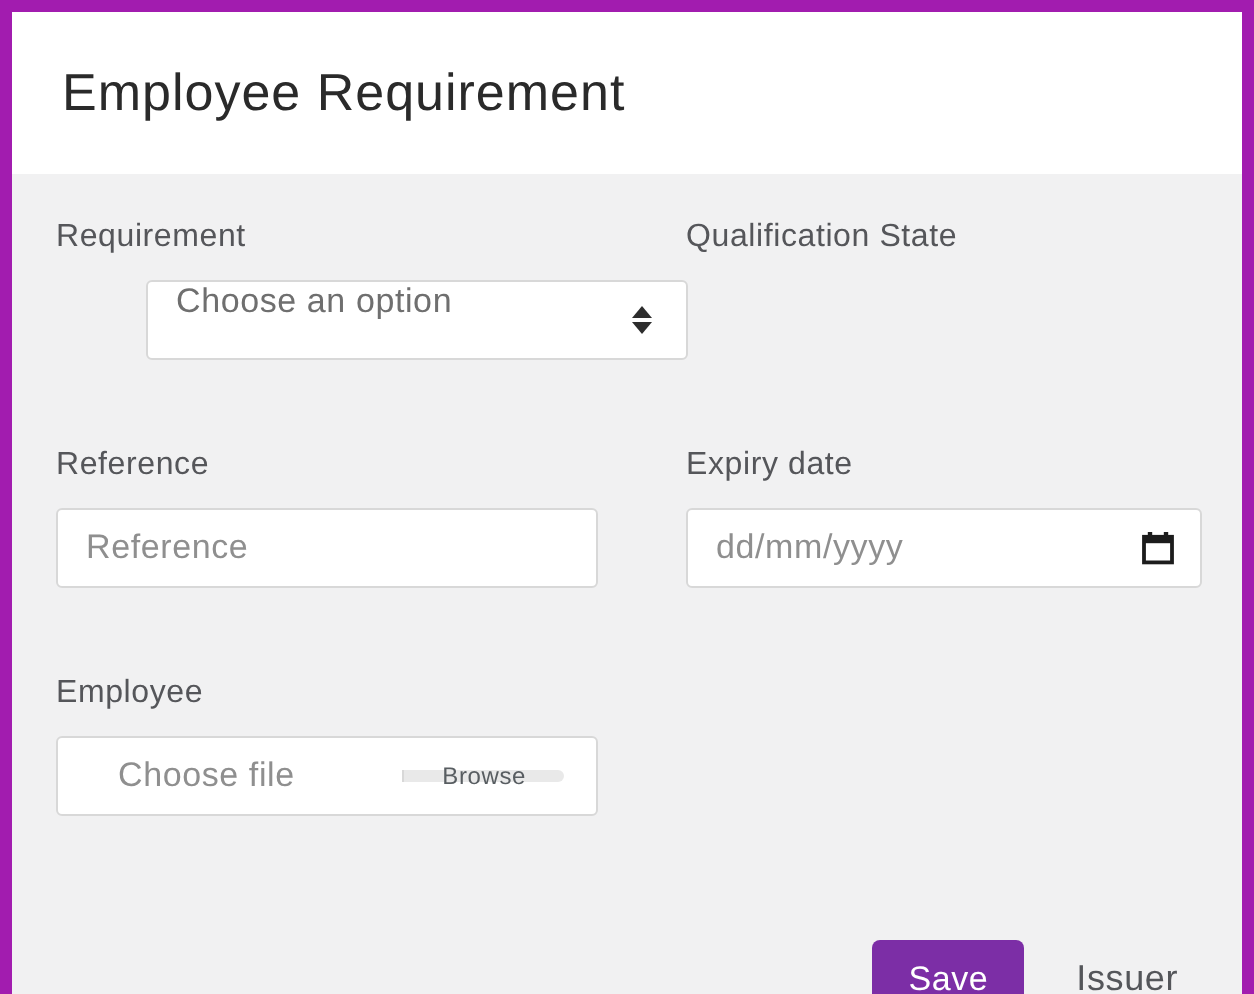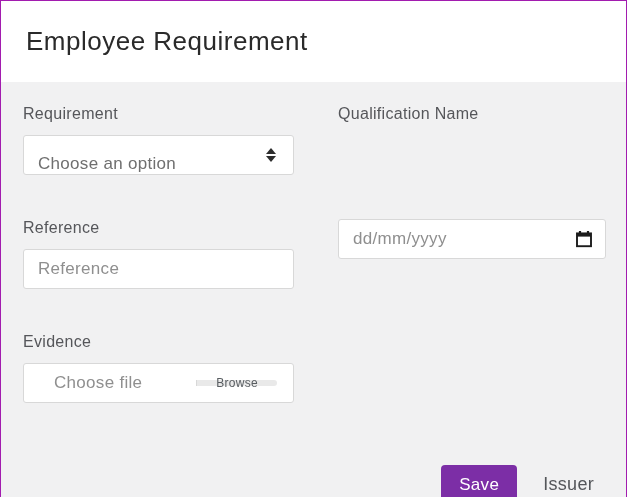--- a/index.html
+++ b/index.html
@@ -4,21 +4,21 @@
 <style>
   * { box-sizing: border-box; margin: 0; padding: 0; }
   html, body { background: #ffffff; }
   body {
     font-family: "Liberation Sans", "DejaVu Sans", sans-serif;
     -webkit-font-smoothing: antialiased;
   }
   .modal {
     width: 627px;
     height: 497px;
-    border: 1px solid #a21caf;
+    border: 6px solid #a21caf;
     display: flex;
     flex-direction: column;
     background: #7f1d1d;
   }
   .modal-header {
     flex: 0 0 81px;
     background: #ffffff;
     display: flex;
     align-items: center;
     padding: 0 25px;
@@ -58,23 +58,24 @@
     font-size: 17px;
     font-family: inherit;
   }
   input.control { padding: 0 14px; color: #555; outline: none; }
   input.control::placeholder { color: #8f8f8f; opacity: 1; letter-spacing: 0.3px; }
 
   
   .select {
     position: relative;
     display: flex;
-    align-items: flex-end;
+    align-items: flex-start;
     padding: 0 14px;
     cursor: pointer;
+    margin-left: 45px;
   }
   .select-value { color: #6f6f6f; font-size: 17px; letter-spacing: 0.3px; }
   .select-arrows {
     position: absolute;
     right: 17px;
     top: 50%;
     transform: translateY(-50%);
     display: flex;
     flex-direction: column;
     align-items: center;
@@ -185,45 +186,46 @@
         <div class="control select" role="listbox">
           <span class="select-value">Choose an option</span>
           <span class="select-arrows">
             <span class="tri-up"></span>
             <span class="tri-down"></span>
           </span>
         </div>
       </div>
 
       <div class="field">
-        <label>Qualification Name</label>
+        <label>Qualification State</label>
       </div>
 
       <div class="field">
         <label>Reference</label>
         <input type="text" class="control" placeholder="Reference" style="">
       </div>
 
 
       <div class="field">
+        <label>Expiry date</label>
         <div class="date-wrap">
           <input type="text" class="control" placeholder="dd/mm/yyyy" style="">
           <button class="calendar-btn" tabindex="-1">
             <svg width="18" height="18" viewBox="0 0 18 18" aria-hidden="true">
               <line x1="5" y1="1" x2="5" y2="4.5" stroke="#1c1c1c" stroke-width="2.2"></line>
               <line x1="13" y1="1" x2="13" y2="4.5" stroke="#1c1c1c" stroke-width="2.2"></line>
               <rect x="2" y="3.4" width="14" height="12.8" fill="none" stroke="#1c1c1c" stroke-width="1.9"></rect>
               <rect x="2" y="3.4" width="14" height="3.2" fill="#1c1c1c" stroke="none"></rect>
             </svg>
           </button>
         </div>
       </div>
 
       <div class="field">
-        <label>Evidence</label>
+        <label>Employee</label>
         <div class="control file-input">
           <span class="file-text">Choose file</span>
           <span class="browse-btn">Browse</span>
         </div>
       </div>
 
     </div>
 
     <div class="modal-footer">
       <button class="save-button">Save</button>

